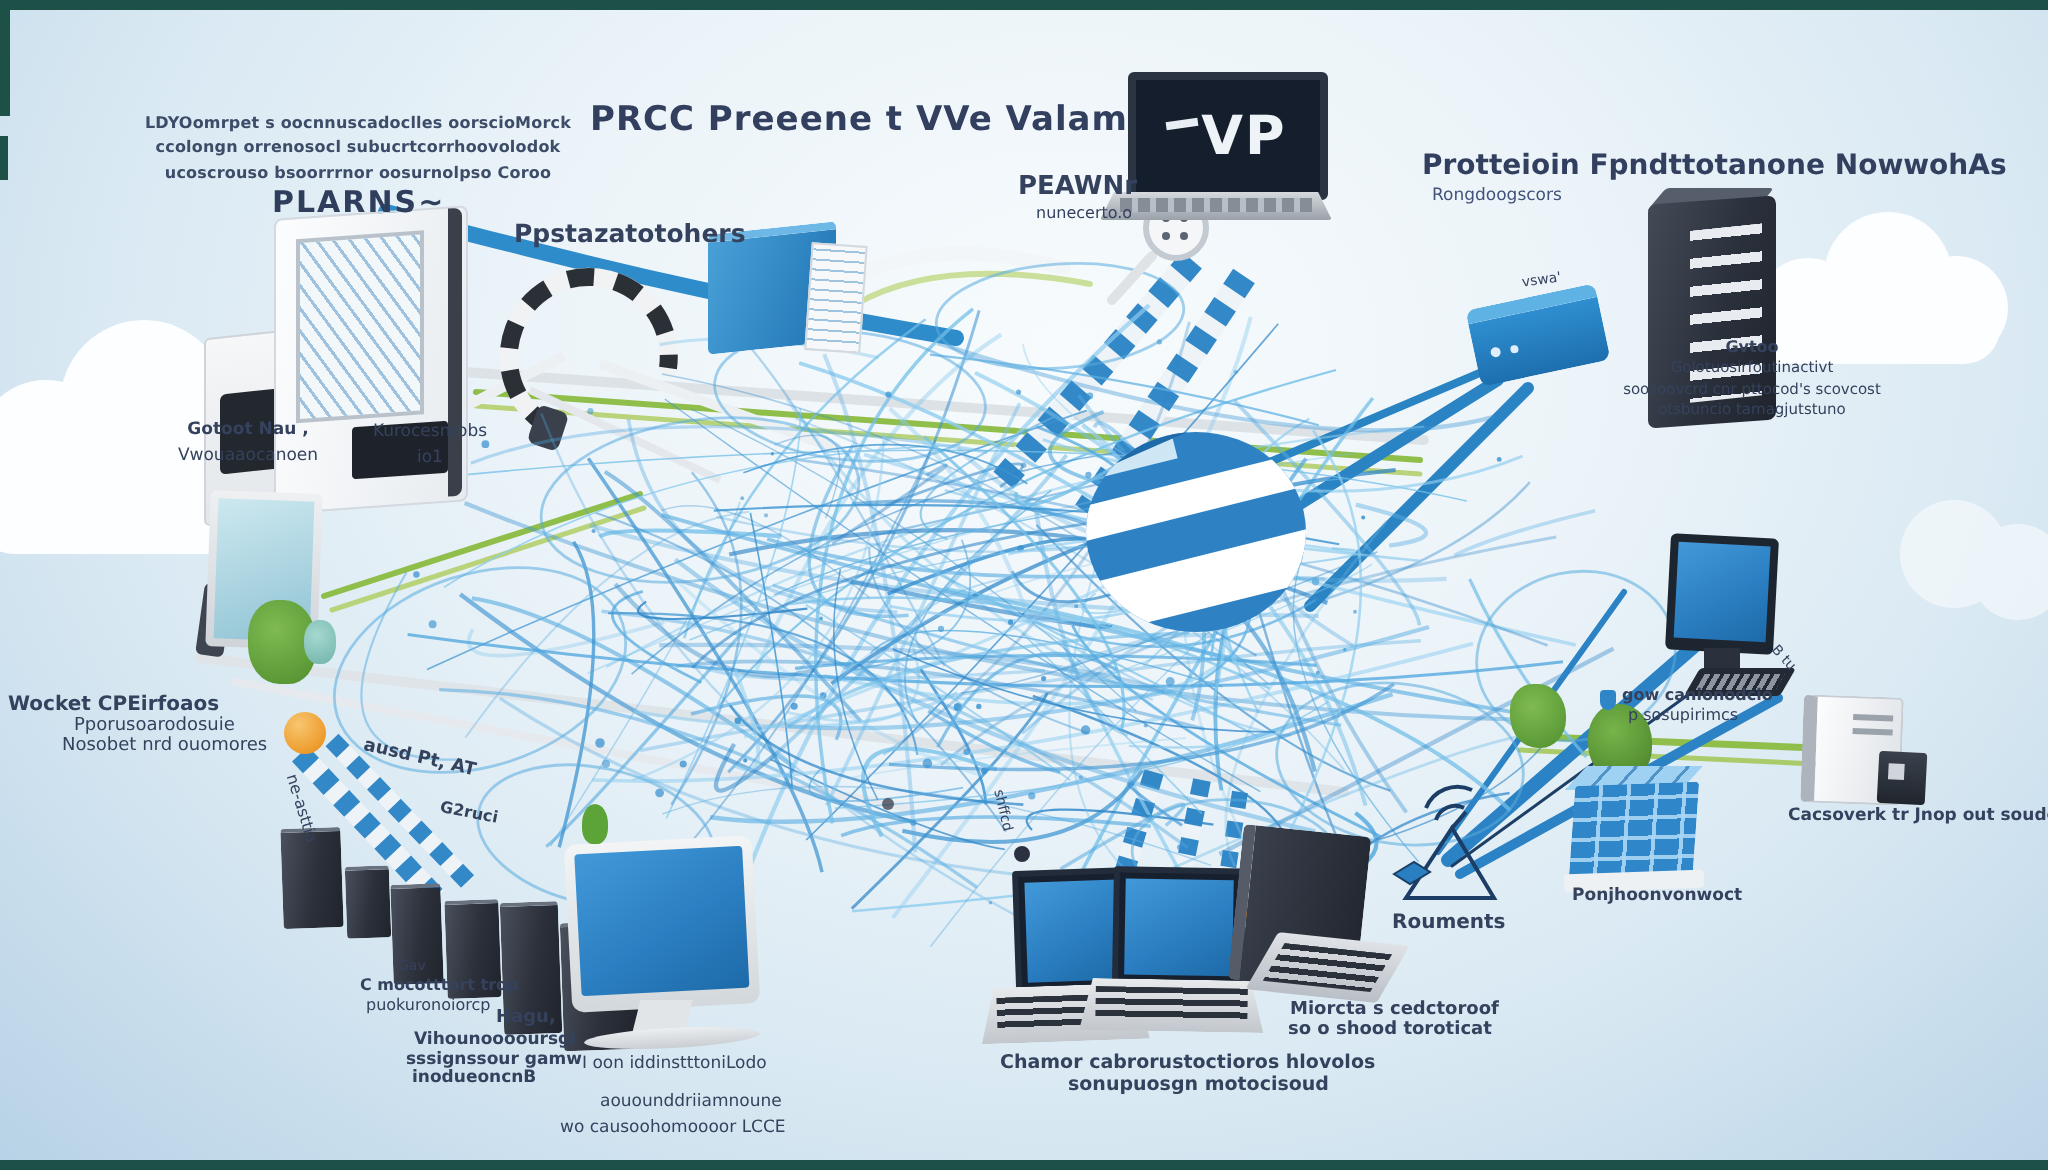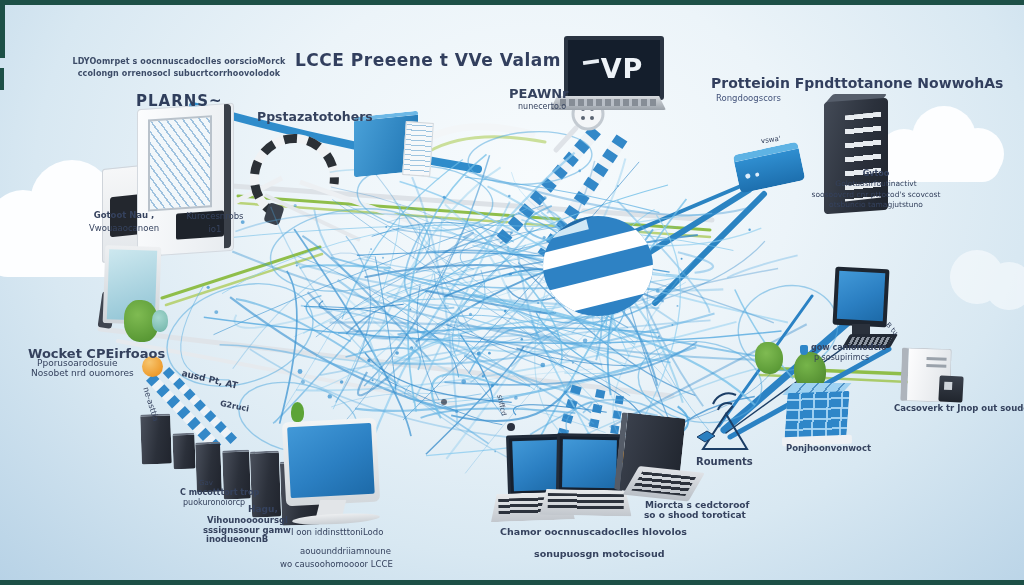--- a/index.html
+++ b/index.html
@@ -524,23 +524,24 @@
 
   <div class="device" style="left:786px;top:392px;">
     <div class="abs" style="left:2px;top:-9px;width:58px;height:12px;background:#9fd2f2;transform:skewX(-42deg);background-image:repeating-linear-gradient(90deg,transparent 0 11px,rgba(47,120,180,.7) 11px 13px);"></div>
     <div class="abs" style="left:0;top:0;width:62px;height:46px;background:#2f86c8;border-radius:2px;transform:rotate(-2deg) skewX(-6deg);background-image:repeating-linear-gradient(0deg,transparent 0 8px,rgba(170,215,245,.9) 8px 10px),repeating-linear-gradient(90deg,transparent 0 12px,rgba(170,215,245,.9) 12px 14px);"></div>
     <div class="abs" style="left:-4px;top:44px;width:70px;height:9px;background:#eef1f4;border-radius:2px;transform:rotate(-2deg);"></div>
   </div>
 
   <div class="lbl b ctr" style="left:64px;top:56px;width:230px;font-size:8px;color:#3d4c68;letter-spacing:.1px;line-height:1.55;">
     <div>LDYOomrpet s oocnnuscadoclles oorscioMorck</div>
     <div>ccolongn orrenosocl subucrtcorrhoovolodok</div>
+    <div>ucoscrouso bsoorrrnor oosurnolpso Coroo</div>
   </div>
   <div class="lbl b" style="left:136px;top:92px;font-size:15px;letter-spacing:1px;color:#2f3e5c;">PLARNS~</div>
-  <div class="lbl b" style="left:295px;top:49px;font-size:17px;letter-spacing:.5px;color:#323f5e;">LCCE Preeene t VVe Valam</div>
+  <div class="lbl b" style="left:295px;top:49px;font-size:17px;letter-spacing:.5px;color:#323f5e;">PRCC Preeene t VVe Valam</div>
   <div class="lbl b" style="left:257px;top:109px;font-size:12.5px;">Ppstazatotohers</div>
   <div class="lbl b" style="left:509px;top:86px;font-size:13px;">PEAWNr</div>
   <div class="lbl" style="left:518px;top:102px;font-size:8px;">nunecerto.o</div>
   <div class="lbl b" style="left:711px;top:74px;font-size:14px;color:#323f5e;">Protteioin Fpndttotanone NowwohAs</div>
   <div class="lbl" style="left:716px;top:93px;font-size:8.5px;color:#42527a;">Rongdoogscors</div>
   <div class="lbl" style="left:761px;top:136px;font-size:7px;transform:rotate(-8deg);">vswa'</div>
 
   <div class="lbl ctr" style="left:806px;top:168px;width:140px;font-size:7.5px;line-height:1.4;">
     <div class="b" style="font-size:8px;">Gvtoo</div>
     <div>Golotuosirfoutinactivt</div>
@@ -550,21 +551,21 @@
 
   <div class="lbl ctr" style="left:74px;top:209px;width:100px;font-size:8.5px;line-height:1.5;">
     <div class="b">Gotoot Nau ,</div>
     <div>Vwouaaocanoen</div>
   </div>
   <div class="lbl ctr" style="left:180px;top:210px;width:70px;font-size:8.5px;line-height:1.5;">
     <div>Kurocesnrobs</div>
     <div>io1</div>
   </div>
 
-  <div class="lbl b" style="left:28px;top:346px;font-size:13px;text-align:center;">Wocket CPEirfoaos</div>
+  <div class="lbl b" style="left:4px;top:346px;font-size:10px;text-align:center;">Wocket CPEirfoaos</div>
   <div class="lbl" style="left:37px;top:358px;font-size:9px;">Pporusoarodosuie</div>
   <div class="lbl" style="left:31px;top:368px;font-size:9px;">Nosobet nrd ouomores</div>
 
   <div class="lbl b" style="left:183px;top:368px;font-size:9px;transform:rotate(13deg);transform-origin:left top;">ausd Pt, AT</div>
   <div class="lbl b" style="left:221px;top:399px;font-size:8px;transform:rotate(11deg);transform-origin:left top;">G2ruci</div>
   <div class="lbl" style="left:150px;top:386px;font-size:8px;transform:rotate(73deg);transform-origin:left top;">ne-asttia</div>
   <div class="lbl" style="left:503px;top:394px;font-size:7px;transform:rotate(77deg);transform-origin:left top;">shffcd</div>
   <div class="lbl" style="left:890px;top:321px;font-size:7px;transform:rotate(48deg);transform-origin:left top;">B tu</div>
 
   <div class="lbl" style="left:199px;top:479px;font-size:7px;">Gav</div>
@@ -572,22 +573,22 @@
   <div class="lbl" style="left:183px;top:498px;font-size:8px;">puokuronoiorcp</div>
   <div class="lbl b" style="left:248px;top:504px;font-size:9px;">Hagu,</div>
   <div class="lbl b" style="left:207px;top:515px;font-size:8.5px;">Vihounooooursgl</div>
   <div class="lbl b" style="left:203px;top:525px;font-size:8.5px;">sssignssour gamw</div>
   <div class="lbl b" style="left:206px;top:534px;font-size:8.5px;">inodueoncnB</div>
 
   <div class="lbl" style="left:291px;top:527px;font-size:8.5px;">I oon iddinstttoniLodo</div>
   <div class="lbl" style="left:280px;top:559px;font-size:8.5px;">wo causoohomoooor LCCE</div>
   <div class="lbl" style="left:300px;top:546px;font-size:8.5px;">aouounddriiamnoune</div>
 
-  <div class="lbl b" style="left:500px;top:526px;font-size:9.5px;">Chamor oocnnuscadoclles hlovolos</div>
-  <div class="lbl b" style="left:509px;top:548px;font-size:9.5px;padding-left:25px;">sonupuosgn motocisoud</div>
+  <div class="lbl b" style="left:500px;top:526px;font-size:9.5px;">Chamor cabrorustoctioros hlovolos</div>
+  <div class="lbl b" style="left:509px;top:537px;font-size:9.5px;padding-left:25px;">sonupuosgn motocisoud</div>
 
   <div class="lbl b" style="left:645px;top:500px;font-size:9px;">Miorcta s cedctoroof</div>
   <div class="lbl b" style="left:644px;top:510px;font-size:9px;">so o shood toroticat</div>
 
   <div class="lbl b" style="left:696px;top:455px;font-size:10px;">Rouments</div>
 
   <div class="lbl b" style="left:811px;top:343px;font-size:8px;">gow canionodcio</div>
   <div class="lbl" style="left:814px;top:353px;font-size:8px;">p sosupirimcs</div>
 
   <div class="lbl b" style="left:894px;top:403px;font-size:8.5px;">Cacsoverk tr Jnop out soudcun</div>

